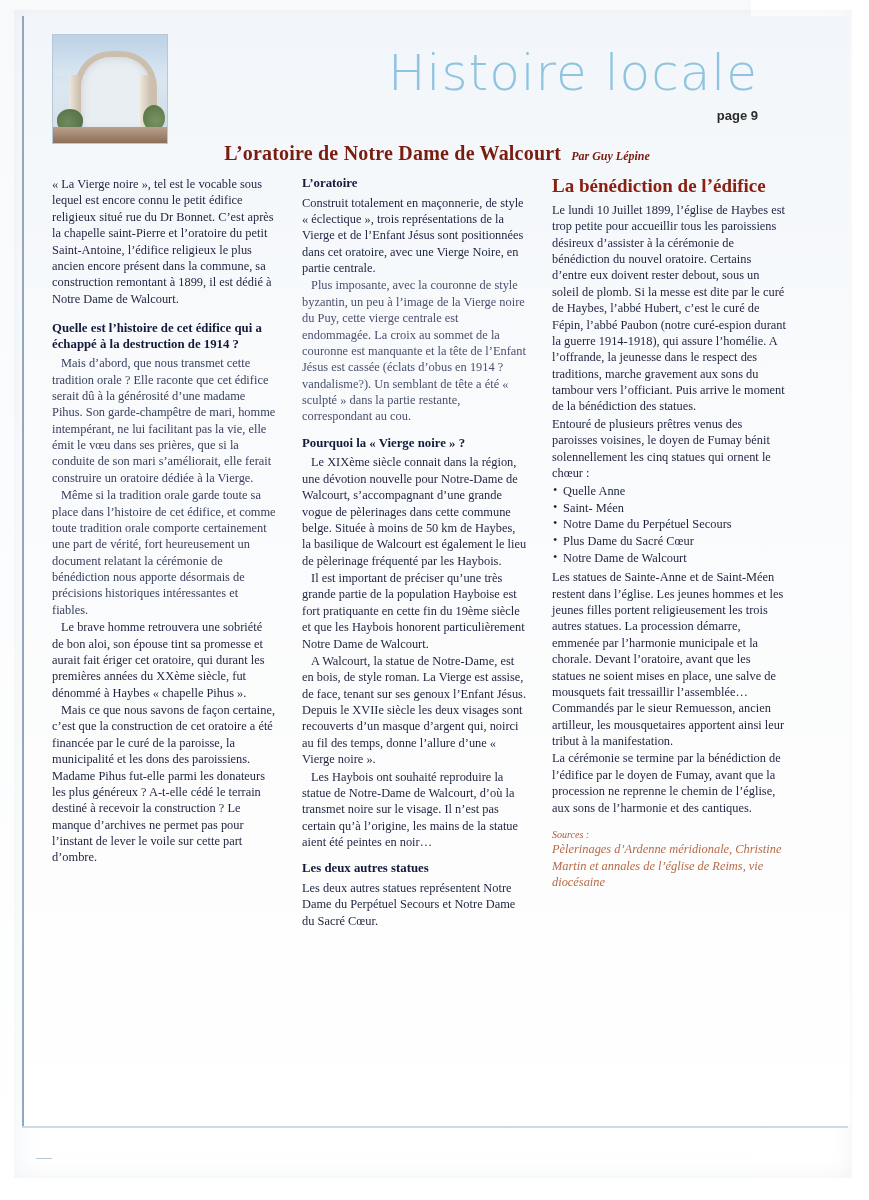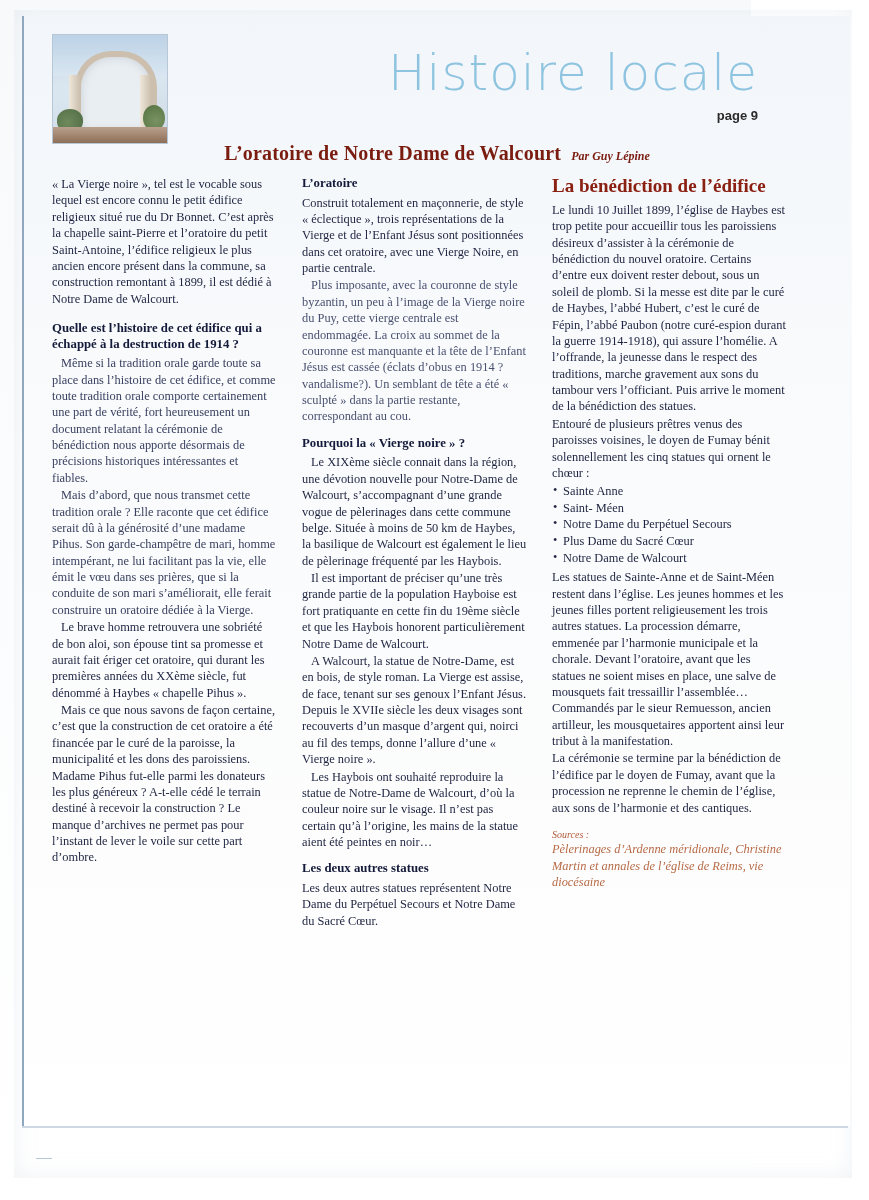--- a/index.html
+++ b/index.html
@@ -256,45 +256,45 @@
     <div class="article-title-row">
       <span class="article-title">L’oratoire de Notre Dame de Walcourt</span>
       <span class="article-byline">Par Guy Lépine</span>
     </div>
 
     <div class="columns">
 
       <div class="col c1">
         <p class="noind">« La Vierge noire », tel est le vocable sous lequel est encore connu le petit édifice religieux situé rue du Dr Bonnet. C’est après la chapelle saint-Pierre et l’oratoire du petit Saint-Antoine, l’édifice religieux le plus ancien encore présent dans la commune, sa construction remontant à 1899, il est dédié à Notre Dame de Walcourt.</p>
         <h3 class="sub first">Quelle est l’histoire de cet édifice qui a échappé à la destruction de 1914 ?</h3>
+        <p class="faded">Mais d’abord, que nous transmet cette tradition orale ? Elle raconte que cet édifice serait dû à la générosité d’une madame Pihus. Son garde-champêtre de mari, homme intempérant, ne lui facilitant pas la vie, elle émit le vœu dans ses prières, que si la conduite de son mari s’améliorait, elle ferait construire un oratoire dédiée à la Vierge.</p>
         <p class="faded">Même si la tradition orale garde toute sa place dans l’histoire de cet édifice, et comme toute tradition orale comporte certainement une part de vérité, fort heureusement un document relatant la cérémonie de bénédiction nous apporte désormais de précisions historiques intéressantes et fiables.</p>
-        <p class="faded">Mais d’abord, que nous transmet cette tradition orale ? Elle raconte que cet édifice serait dû à la générosité d’une madame Pihus. Son garde-champêtre de mari, homme intempérant, ne lui facilitant pas la vie, elle émit le vœu dans ses prières, que si la conduite de son mari s’améliorait, elle ferait construire un oratoire dédiée à la Vierge.</p>
         <p>Le brave homme retrouvera une sobriété de bon aloi, son épouse tint sa promesse et aurait fait ériger cet oratoire, qui durant les premières années du XXème siècle, fut dénommé à Haybes « chapelle Pihus ».</p>
         <p>Mais ce que nous savons de façon certaine, c’est que la construction de cet oratoire a été financée par le curé de la paroisse, la municipalité et les dons des paroissiens. Madame Pihus fut-elle parmi les donateurs les plus généreux ? A-t-elle cédé le terrain destiné à recevoir la construction ? Le manque d’archives ne permet pas pour l’instant de lever le voile sur cette part d’ombre.</p>
       </div>
 
       <div class="col c2">
         <h3 class="sub" style="margin-top:0">L’oratoire</h3>
         <p class="noind">Construit totalement en maçonnerie, de style « éclectique », trois représentations de la Vierge et de l’Enfant Jésus sont positionnées dans cet oratoire, avec une Vierge Noire, en partie centrale.</p>
         <p class="faded2">Plus imposante, avec la couronne de style byzantin, un peu à l’image de la Vierge noire du Puy, cette vierge centrale est endommagée. La croix au sommet de la couronne est manquante et la tête de l’Enfant Jésus est cassée (éclats d’obus en 1914 ? vandalisme?). Un semblant de tête a été « sculpté » dans la partie restante, correspondant au cou.</p>
         <h3 class="sub">Pourquoi la « Vierge noire » ?</h3>
         <p>Le XIXème siècle connait dans la région, une dévotion nouvelle pour Notre-Dame de Walcourt, s’accompagnant d’une grande vogue de pèlerinages dans cette commune belge. Située à moins de 50 km de Haybes, la basilique de Walcourt est également le lieu de pèlerinage fréquenté par les Haybois.</p>
         <p>Il est important de préciser qu’une très grande partie de la population Hayboise est fort pratiquante en cette fin du 19ème siècle et que les Haybois honorent particulièrement Notre Dame de Walcourt.</p>
         <p>A Walcourt, la statue de Notre-Dame, est en bois, de style roman. La Vierge est assise, de face, tenant sur ses genoux l’Enfant Jésus. Depuis le XVIIe siècle les deux visages sont recouverts d’un masque d’argent qui, noirci au fil des temps, donne l’allure d’une « Vierge noire ».</p>
-        <p>Les Haybois ont souhaité reproduire la statue de Notre-Dame de Walcourt, d’où la couleur noire sur le visage. Il n’est pas certain qu’à l’origine, les mains de la statue aient été peintes en noir…</p>
+        <p>Les Haybois ont souhaité reproduire la statue de Notre-Dame de Walcourt, d’où la transmet noire sur le visage. Il n’est pas certain qu’à l’origine, les mains de la statue aient été peintes en noir…</p>
         <h3 class="sub">Les deux autres statues</h3>
         <p class="noind">Les deux autres statues représentent Notre Dame du Perpétuel Secours et Notre Dame du Sacré Cœur.</p>
       </div>
 
       <div class="col c3">
         <div class="col3-head">La bénédiction de l’édifice</div>
         <p class="noind">Le lundi 10 Juillet 1899, l’église de Haybes est trop petite pour accueillir tous les paroissiens désireux d’assister à la cérémonie de bénédiction du nouvel oratoire. Certains d’entre eux doivent rester debout, sous un soleil de plomb. Si la messe est dite par le curé de Haybes, l’abbé Hubert, c’est le curé de Fépin, l’abbé Paubon (notre curé-espion durant la guerre 1914-1918), qui assure l’homélie. A l’offrande, la jeunesse dans le respect des traditions, marche gravement aux sons du tambour vers l’officiant. Puis arrive le moment de la bénédiction des statues.</p>
         <p class="noind">Entouré de plusieurs prêtres venus des paroisses voisines, le doyen de Fumay bénit solennellement les cinq statues qui ornent le chœur :</p>
         <ul class="bullets">
-          <li>Sainte Anne</li>
+          <li>Quelle Anne</li>
           <li>Saint- Méen</li>
           <li>Notre Dame du Perpétuel Secours</li>
           <li>Plus Dame du Sacré Cœur</li>
           <li>Notre Dame de Walcourt</li>
         </ul>
         <p class="noind">Les statues de Sainte-Anne et de Saint-Méen restent dans l’église. Les jeunes hommes et les jeunes filles portent religieusement les trois autres statues. La procession démarre, emmenée par l’harmonie municipale et la chorale. Devant l’oratoire, avant que les statues ne soient mises en place, une salve de mousquets fait tressaillir l’assemblée… Commandés par le sieur Remuesson, ancien artilleur, les mousquetaires apportent ainsi leur tribut à la manifestation.</p>
         <p class="noind">La cérémonie se termine par la bénédiction de l’édifice par le doyen de Fumay, avant que la procession ne reprenne le chemin de l’église, aux sons de l’harmonie et des cantiques.</p>
         <div class="sources-head">Sources :</div>
         <div class="sources-body">Pèlerinages d’Ardenne méridionale, Christine Martin et annales de l’église de Reims, vie diocésaine</div>
       </div>

